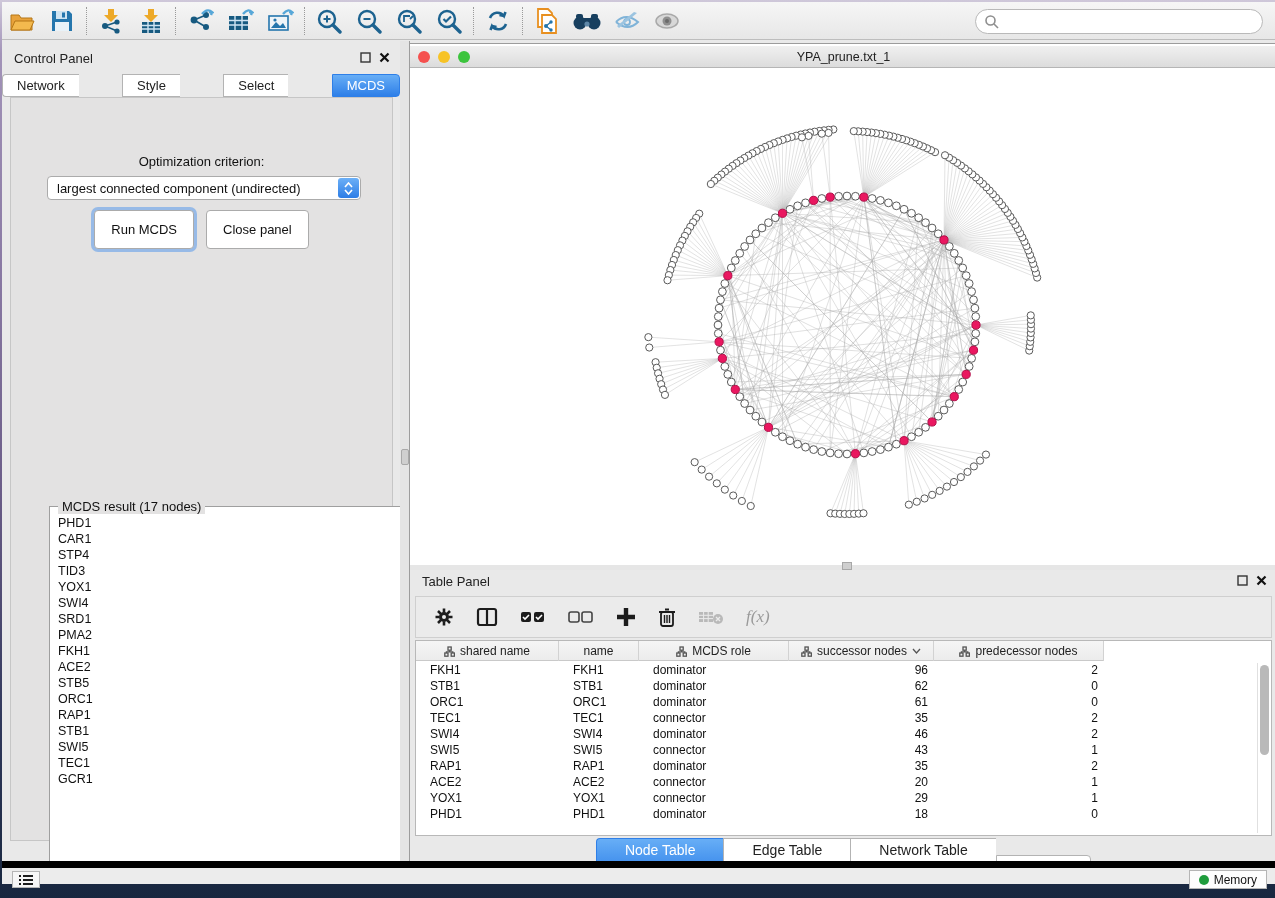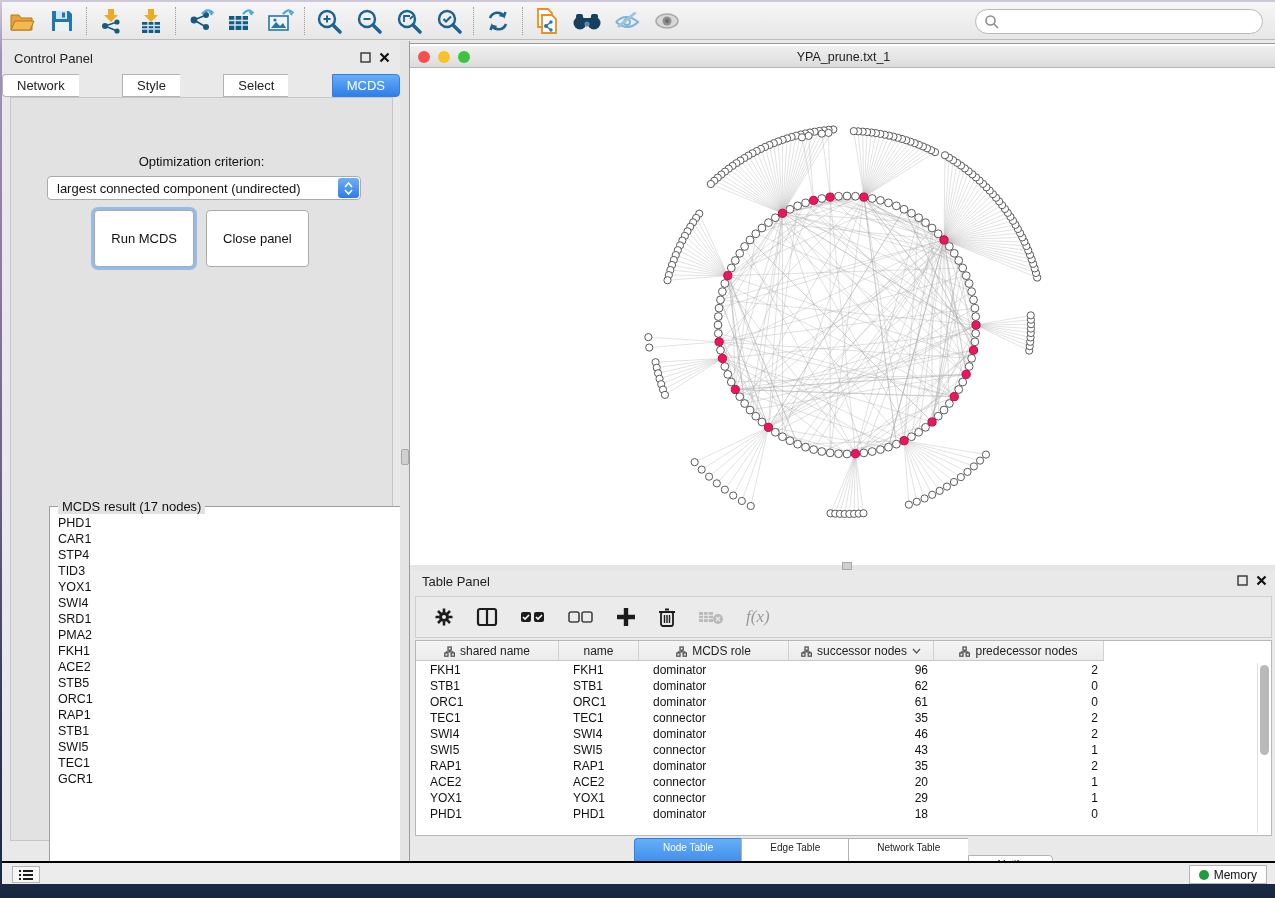--- a/index.html
+++ b/index.html
@@ -37,21 +37,21 @@
   .opt-label { position:absolute; left:0; top:56px; width:100%; text-align:center; font-size:13px; color:#111; }
   .opt-select { position:absolute; left:36px; top:78px; width:314px; height:24px; background:#fff;
     border:1px solid #ababab; border-radius:4px; font-size:13px; color:#111;
     display:flex; align-items:center; padding-left:9px; }
   .opt-stepper { position:absolute; right:1px; top:1px; width:21px; height:20px; border-radius:3px;
     background:linear-gradient(#6cb0f7,#2d7de6); display:flex; flex-direction:column;
     align-items:center; justify-content:center; gap:1px; }
   .opt-stepper svg { display:block; }
   .btnrow { position:absolute; left:0; top:112px; width:100%; display:flex; justify-content:center; gap:12px; }
   .pushbtn { font-size:13px; color:#111; background:#fff; border:1px solid #ababab; border-radius:4px;
-    padding:20px 16px; }
+    padding:11px 16px; }
   .pushbtn.focused { box-shadow:0 0 0 3px rgba(100,160,235,.6); }
   .resultbox { position:absolute; left:6px; top:408px; width:370px; height:370px;
     border:1px solid #9f9f9f; background:#fff;margin-left:32px; }
   .resultbox legend { position:absolute; left:8px; top:-8px; background:#e3e2e2; padding:0 4px;
     font-size:13px; color:#111; }
   .resultlist { position:absolute; left:1px; top:8px; width:355px; height:358px; overflow:hidden;
     font-size:12.5px; color:#111; padding-left:7px; }
   .resultlist .item { line-height:16px; }
   .result-scroll { position:absolute; right:2px; top:8px; width:11px; height:358px;
     background:#fafafa; border-left:1px solid #dcdcdc; }
@@ -88,28 +88,28 @@
     background:linear-gradient(#f5f5f5,#ececec); border-bottom:1px solid #c9c9c9; }
   .th { display:flex; align-items:center; justify-content:center; gap:5px; font-size:12px; color:#222;
     border-right:1px solid #d2d2d2; height:20px; }
   .trows { position:absolute; left:0; top:21px; width:840px; }
   .tr { display:flex; height:16px; font-size:12px; color:#111; align-items:center; }
   .td { padding-left:14px; white-space:nowrap; overflow:hidden; }
   .td.num { text-align:right; padding-right:6px; padding-left:0; }
   .tscroll { position:absolute; right:2px; top:22px; width:12px; height:170px; border-left:1px solid #e0e0e0; }
   .tthumb { position:absolute; left:2px; top:2px; width:9px; height:90px; background:#b9b9b9; border-radius:5px; }
   .ttabs { position:absolute; left:0; top:268px; width:100%; display:flex; justify-content:center; }
-  .ttab { font-size:10px; padding:3px 28px; background:#fff; border:1px solid #b3b3b3; border-right:none; color:#222; }
+  .ttab { font-size:14px; padding:3px 28px; background:#fff; border:1px solid #b3b3b3; border-right:none; color:#222; }
   .ttab:first-child { border-radius:4px 0 0 4px; }
   .ttab:last-child { border-right:1px solid #b3b3b3; border-radius:0 4px 4px 0;margin-top:17px; }
   .ttab.active { background:linear-gradient(#67aef6,#2e7fe8); color:#fff; border-color:#2e7fe8; }
 
   
   .statusbar { position:absolute; left:0; top:859px; width:100%; height:23px; background:#ececec;
-    border-top:2px solid #000000; }
+    border-top:7px solid #000000; }
   .listbtn { position:absolute; left:10px; top:3px; width:28px; height:17px; background:#f6f6f6;
     border:1px solid #b5b5b5; display:flex; align-items:center; justify-content:center; }
   .membtn { position:absolute; right:8px; top:2px; height:19px; background:#fdfdfd; border:1px solid #b5b5b5;
     display:flex; align-items:center; gap:5px; padding:0 9px; font-size:12px; color:#111; }
   .memdot { width:10px; height:10px; border-radius:50%; background:#1f9c3c; }
 
   .fx { font-family:"Liberation Serif", serif; font-style:italic; font-size:17px; color:#9a9a9a; }
 </style>
 </head>
 <body>

